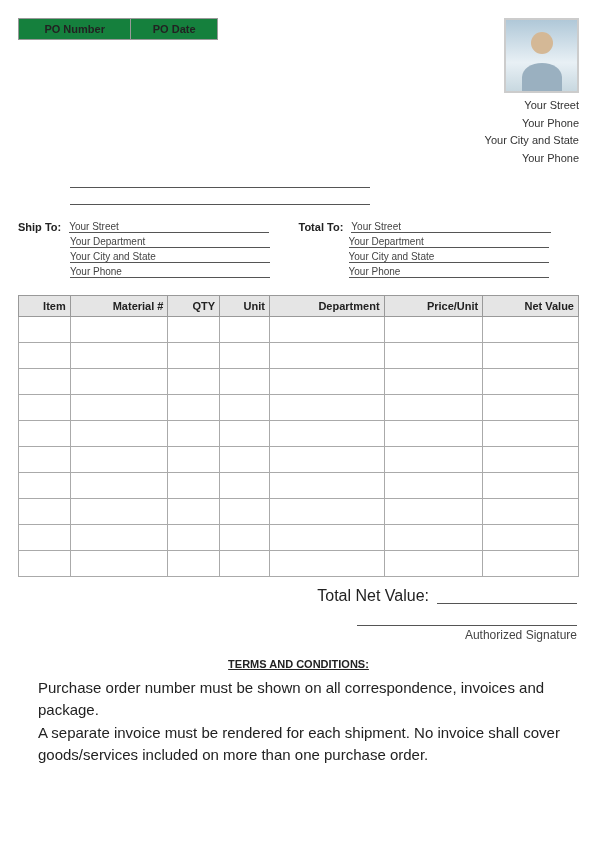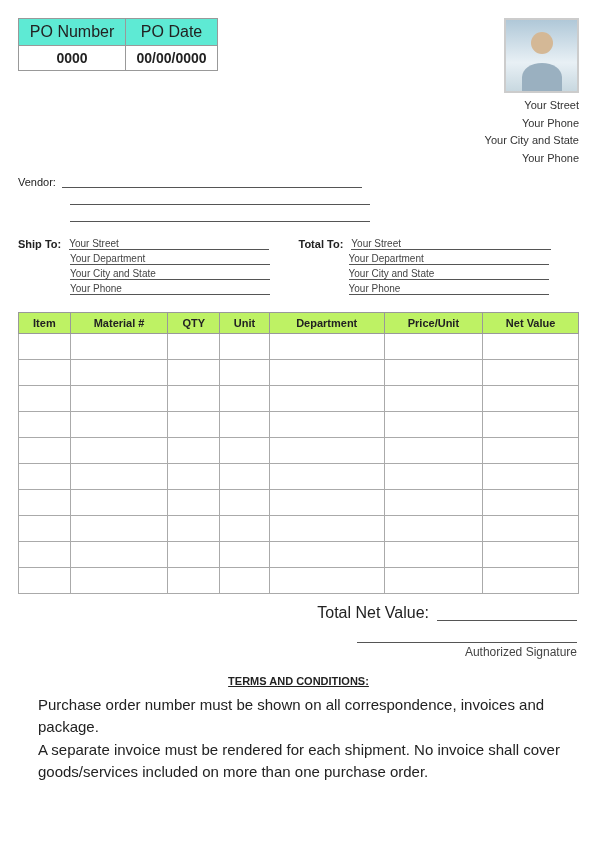--- a/index.html
+++ b/index.html
@@ -24,23 +24,23 @@
     .po-table {
       border-collapse: collapse;
       width: 200px;
     }
     .po-table th, .po-table td {
       border: 1px solid #999;
       padding: 4px 8px;
       text-align: center;
     }
     .po-table th {
-      background: #5eead4;
-      font-weight: normal;
-      font-size: 16px;
+      background: #15803d;
+      font-weight: bold;
+      font-size: 11px;
     }
     .po-table td {
       font-size: 14px;
       font-weight: bold;
     }
 
     .company-info {
       text-align: right;
       font-size: 11px;
       line-height: 1.6;
@@ -166,24 +166,24 @@
       margin-right: 4px;
     }
 
     
     .items-table {
       width: 100%;
       border-collapse: collapse;
       margin-bottom: 10px;
     }
     .items-table th {
-      background: #bef264;
+      background: #e5e5e5;
       border: 1px solid #999;
       padding: 4px 4px;
-      text-align: center;
+      text-align: right;
       font-size: 11px;
       font-weight: bold;
     }
     .items-table td {
       border: 1px solid #aaa;
       padding: 3px 4px;
       height: 26px;
       font-size: 10px;
     }
     .items-table td.desc {
@@ -261,24 +261,20 @@
 <body>
 
 <div class="header-row">
 
   <div>
     <table class="po-table">
       <tbody>
           <tr>
         <th>PO Number</th>
         <th>PO Date</th>
-      </tr>
-      <tr>
-        <td>0000</td>
-        <td>00/00/0000</td>
       </tr>
     </tbody>
       </table>
   </div>
 
   <div class="right-column">
     <div class="photo-box">
       <div class="photo-placeholder">
         <div class="person-head"></div>
         <div class="person-collar"></div>
@@ -288,24 +284,20 @@
     <div class="company-info">
       <div>Your Street</div>
       <div>Your Phone</div>
       <div>Your City and State</div>
       <div>Your Phone</div>
     </div>
   </div>
 </div>
 
 <div class="vendor-section">
-  <div class="vendor-row">
-    <span class="vendor-label">Vendor:</span>
-    <input class="underline-field underline-field-wide" type="text" style="">
-  </div>
   <div style="margin-left:52px; margin-bottom:4px;">
     <input class="underline-field underline-field-wide" type="text" style="">
   </div>
   <div style="margin-left:52px;">
     <input class="underline-field underline-field-wide" type="text" style="">
   </div>
 </div>
 
 <div class="ship-bill-section">
 

